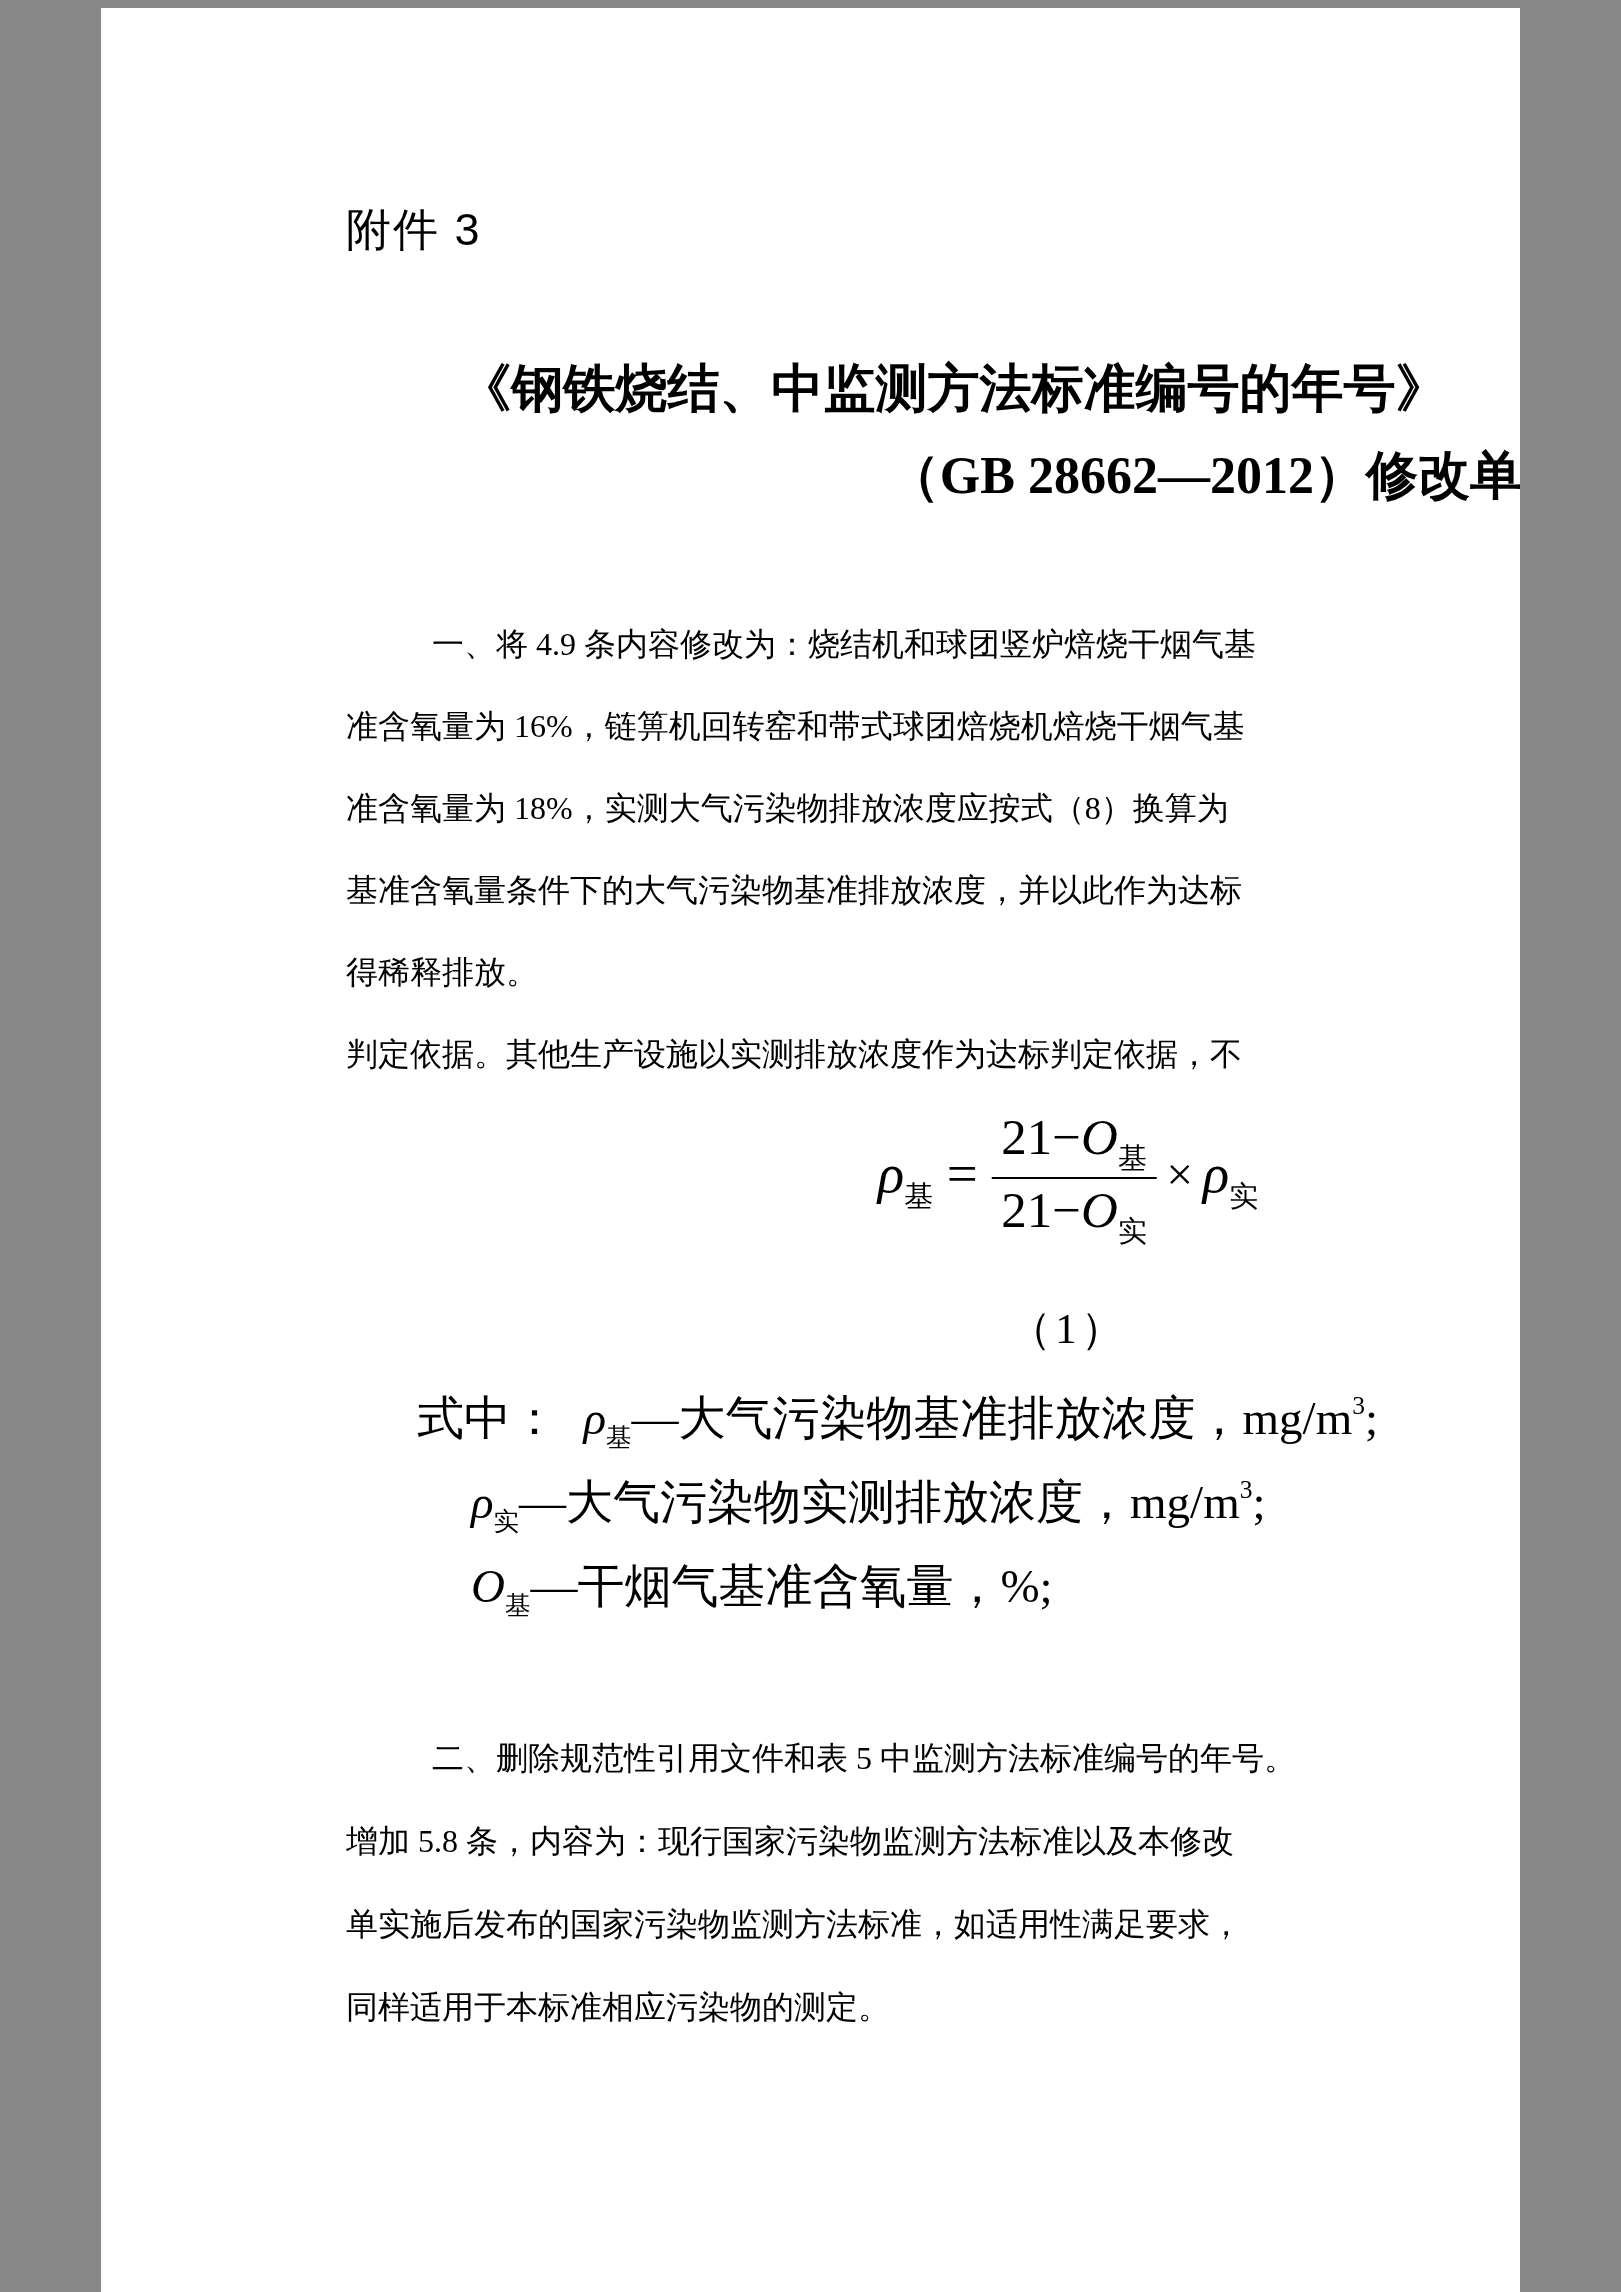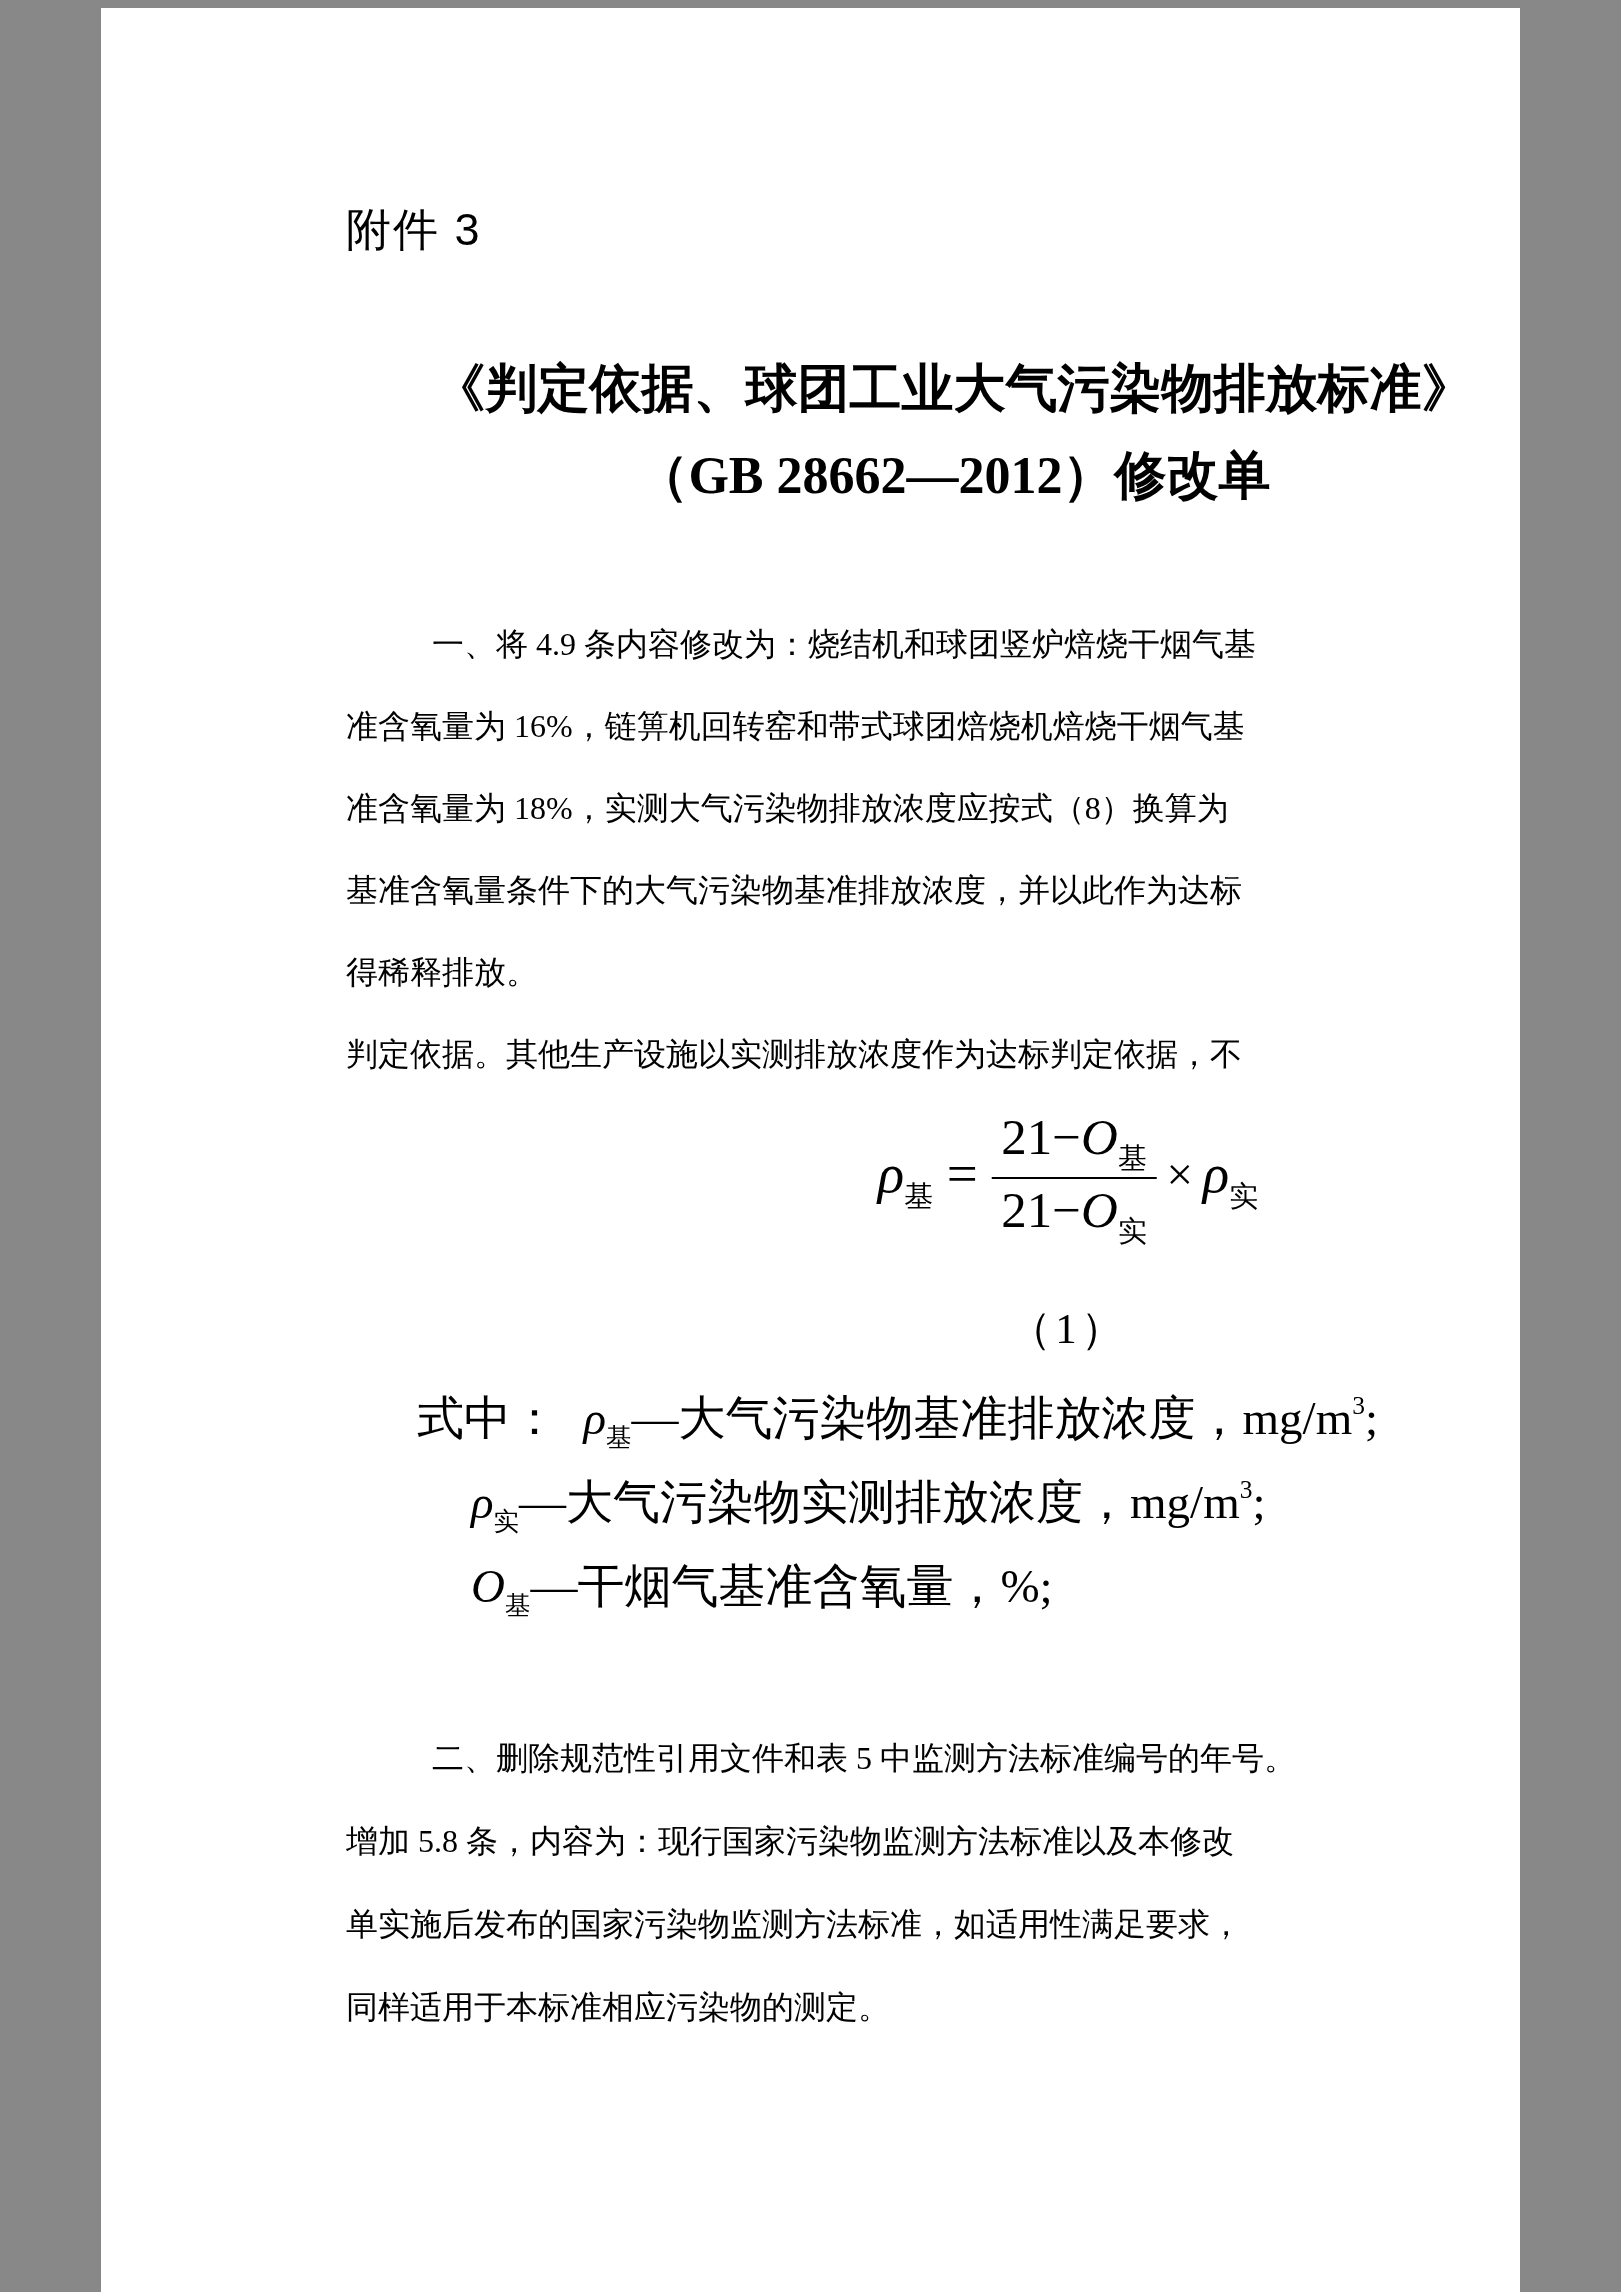--- a/index.html
+++ b/index.html
@@ -19,21 +19,21 @@
     font-size:45px;line-height:51px;font-weight:500;
     letter-spacing:2px;white-space:nowrap;
   }
   
   .title-wrap{position:absolute;left:284px;top:0;width:1137px;text-align:center;}
   .title-line{
     position:absolute;left:0;width:100%;
     font-size:52px;font-weight:700;line-height:63px;white-space:nowrap;
   }
   .title-line.l1{top:349px;}
-  .title-line.l2{top:436px;}
+  .title-line.l2{top:436px;text-align:right;}
   
   .para{position:absolute;left:245px;width:1137px;font-size:32px;}
   .para .line{line-height:82px;white-space:nowrap;}
   .para.p2 .line{line-height:83px;}
   .para .line.indent{padding-left:86px;}
   #para1{top:595px;}
   #para2{top:1709px;}
   
   .formula{
     position:absolute;top:1104px;left:967px;transform:translateX(-50%);
@@ -67,21 +67,21 @@
   }
 </style>
 </head>
 <body>
 
 <div id="page">
 
   <div class="attachment">附件 3</div>
 
   <div class="title-wrap">
-    <div class="title-line l1">《判定依据、球团工业大气污染物排放标准》</div>
+    <div class="title-line l1">《钢铁烧结、中监测方法标准编号的年号》</div>
     <div class="title-line l2">（GB 28662—2012）修改单</div>
   </div>
 
   <div class="para p1" id="para1">
     <div class="line indent">一、将 4.9 条内容修改为：烧结机和球团竖炉焙烧干烟气基</div>
     <div class="line">准含氧量为 16%，链箅机回转窑和带式球团焙烧机焙烧干烟气基</div>
     <div class="line">准含氧量为 18%，实测大气污染物排放浓度应按式（8）换算为</div>
     <div class="line">基准含氧量条件下的大气污染物基准排放浓度，并以此作为达标</div>
     <div class="line">得稀释排放。</div>
     <div class="line">判定依据。其他生产设施以实测排放浓度作为达标判定依据，不</div>

